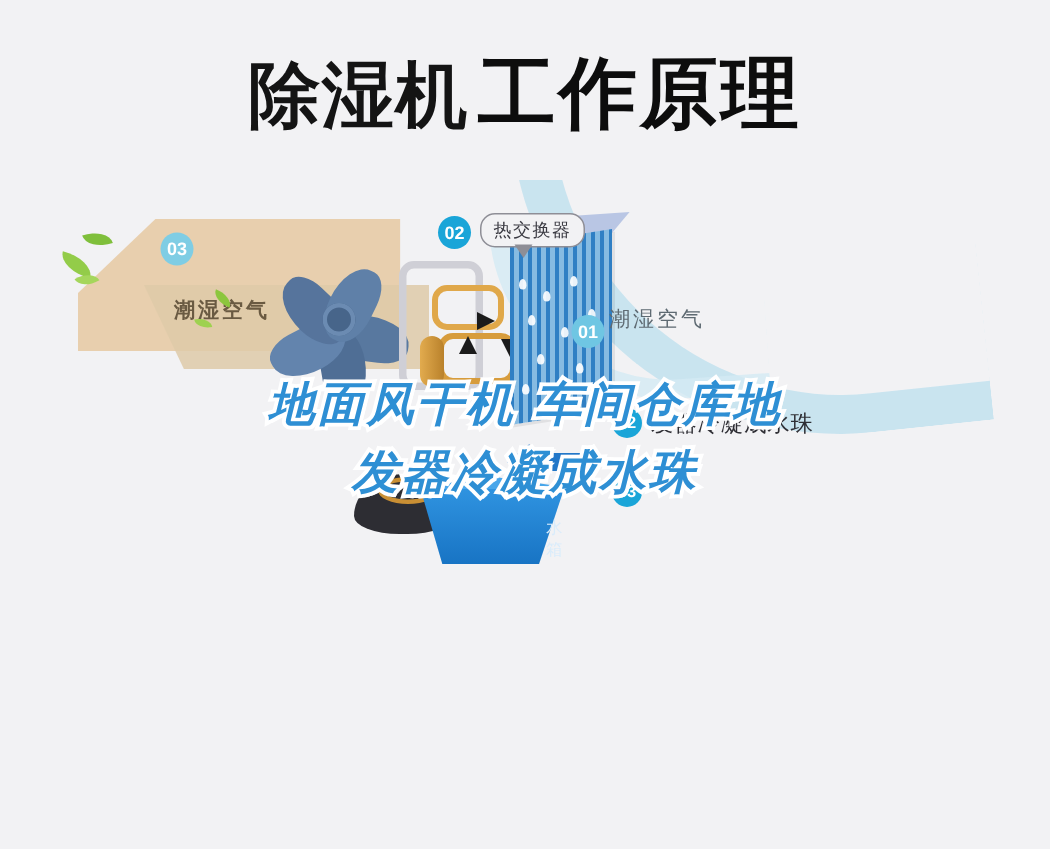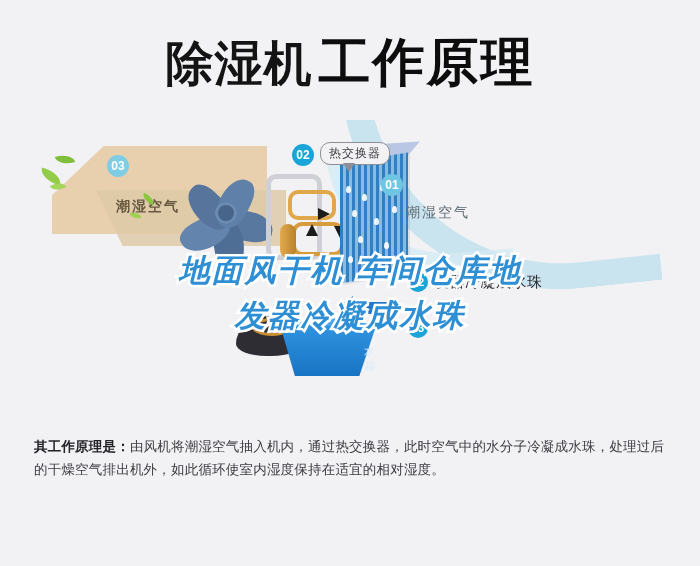--- a/index.html
+++ b/index.html
@@ -280,21 +280,21 @@
     width: 22px; height: 22px;
     border-radius: 50%;
     color: #ffffff;
     font-size: 12px;
     font-weight: 700;
     line-height: 22px;
     text-align: center;
   }
   .badge.light { background: #7fcde4; }
   .badge.solid { background: #1aa5d8; }
-  .badge.pale  { background: #6fc6e3; }
+  .badge.pale  { background: #6fc6e3; margin-top: 36px; }
 
   .badge-03 { left: 107px; top: 35px; }
   .badge-02 { left: 292px; top: 24px; }
   .badge-01 { left: 381px; top: 54px; }
 
   .bubble {
     position: absolute;
     left: 320px; top: 22px;
     padding: 2px 8px;
     border: 1.4px solid #8e8e96;
@@ -480,16 +480,15 @@
     </div>
 
   </div>
 
   <div class="overlay">
     <span class="line">地面风干机 车间仓库地</span>
     <span class="line">发器冷凝成水珠</span>
   </div>
 
   <div class="copy">
-    <p class="para2"><span class="lead">其工作原理是：</span><span>由风机将潮湿空气抽入机内，通过热交换器，此时空气中的水分子冷凝成水珠，处理过后的干燥空气排出机外，如此循环使室内湿度保持在适宜的相对湿度。</span></p>
   </div>
 
 </div>
 
 </body></html>

